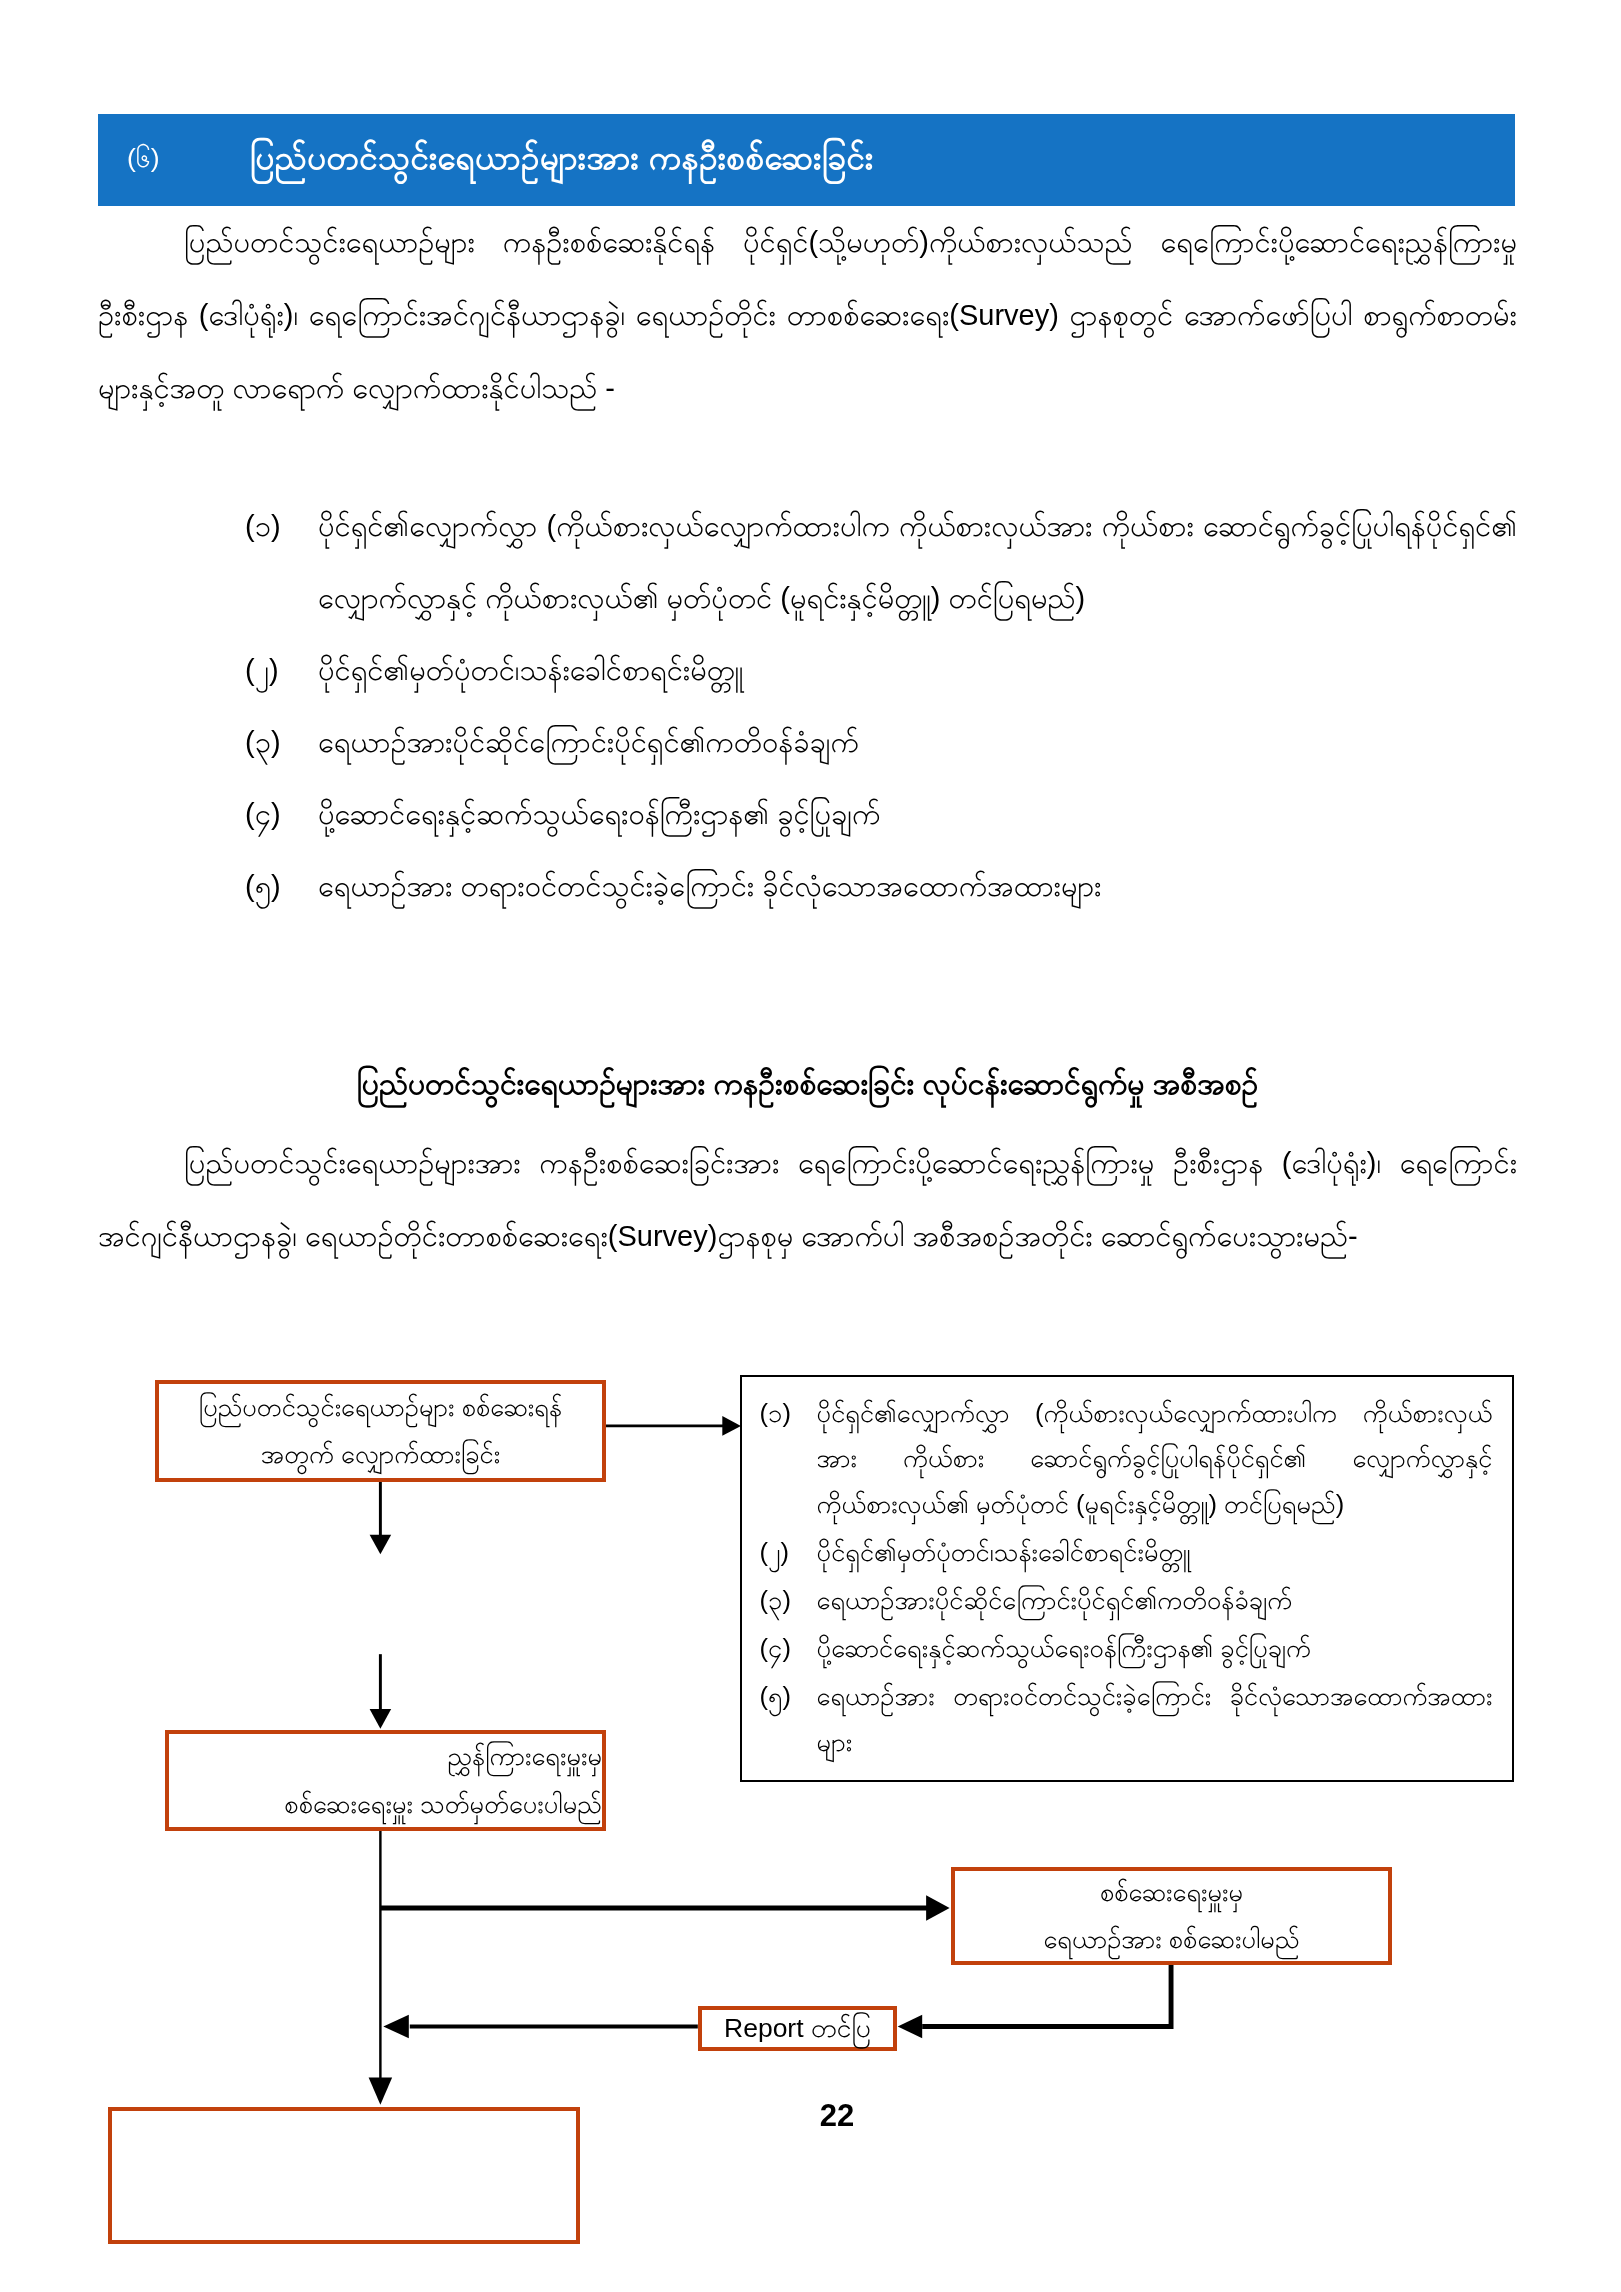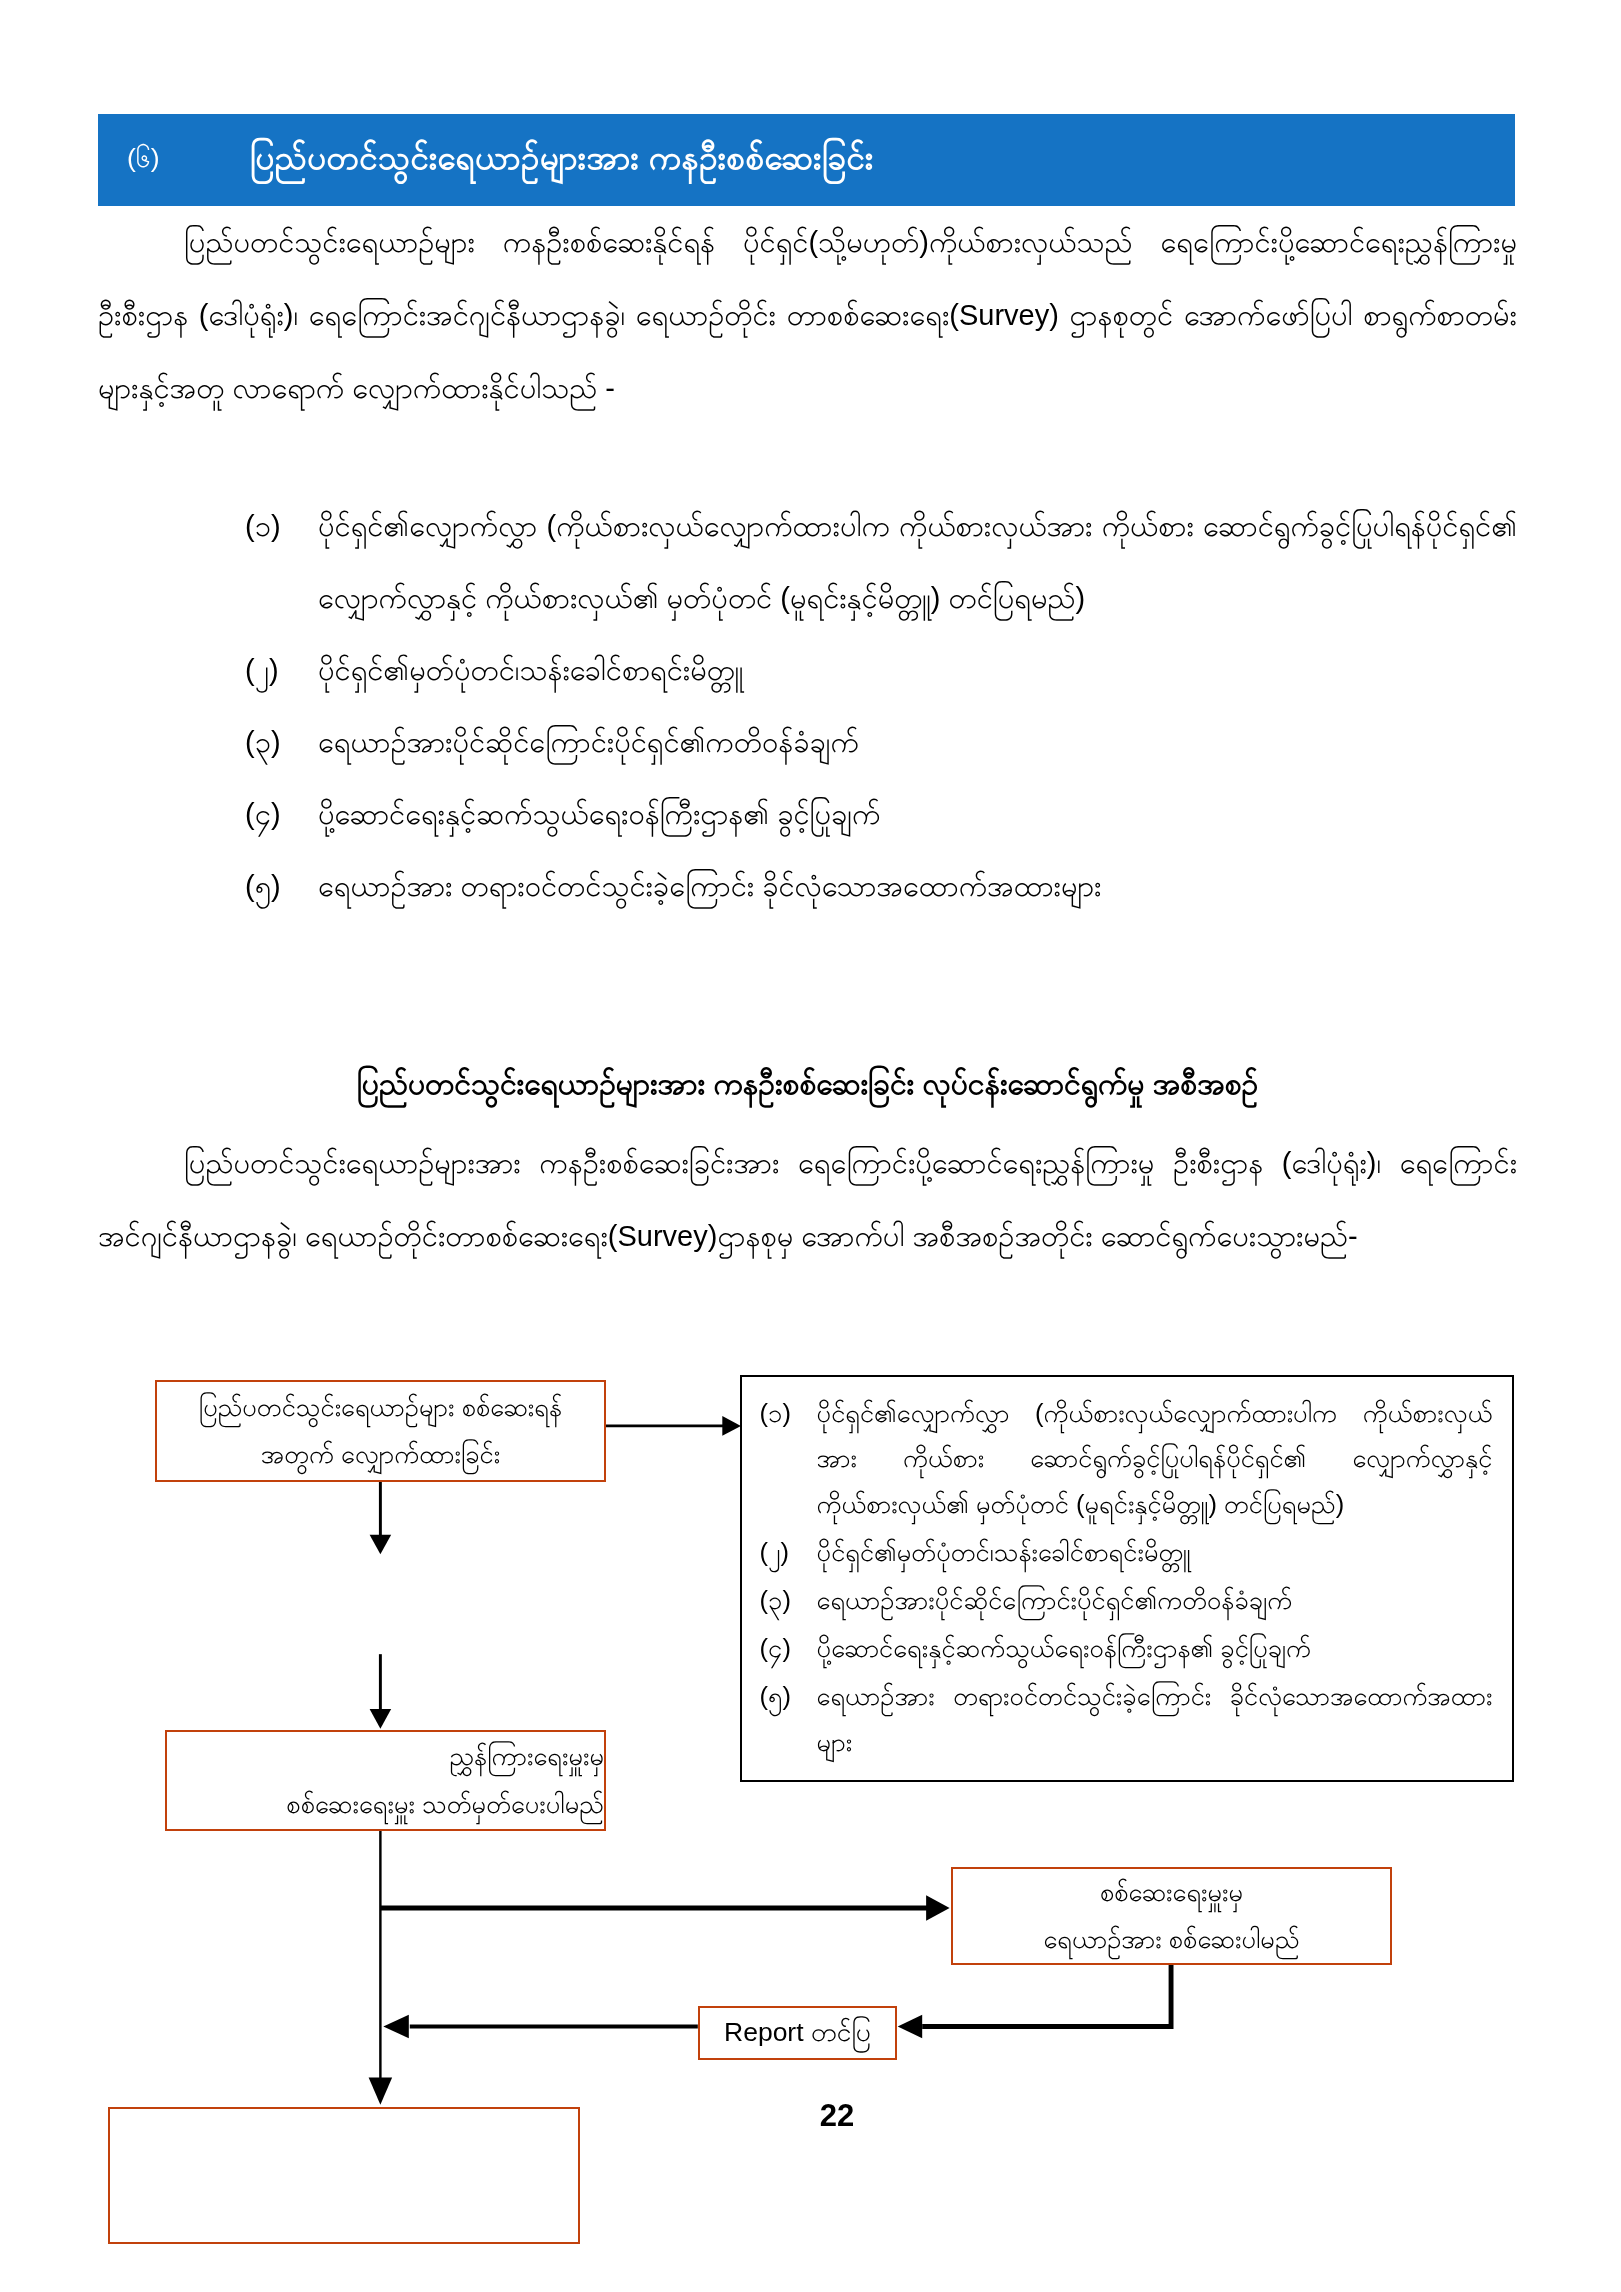--- a/index.html
+++ b/index.html
@@ -65,35 +65,35 @@
   
   .flowchart {
     position: absolute;
     left: 98px; top: 1372px;
     width: 1425px; height: 920px;
   }
   .fc-svg { position: absolute; left: 0; top: 0; }
   .fc-box {
     position: absolute;
     box-sizing: border-box;
-    border: 2px solid #c2410c;
+    border: 4px solid #c2410c;
     background: #fff;
     display: flex;
     flex-direction: column;
     justify-content: center;
     align-items: center;
     text-align: center;
     font-size: 25.5px;
     line-height: 1.85;
   }
   .box-apply   { left: 57px;  top: 7.8px;   width: 451px; height: 102px; }
   .box-survey  { left: 61px;  top: 181px; width: 447px; height: 101px; }
   .box-director{ left: 67px;  top: 358px; width: 441px; height: 101px; align-items: flex-end; }
   .box-surveyor{ left: 853px; top: 495px; width: 441px; height: 98px; }
-  .box-report  { left: 600px; top: 634px; width: 199px; height: 54px; font-size: 26.5px; }
+  .box-report  { left: 600px; top: 634px; width: 199px; height: 45px; font-size: 26.5px; }
   .box-dg      { left: 9.8px;  top: 735px; width: 472px; height: 137px; }
 
   .box-docs {
     position: absolute;
     left: 642px; top: 2.9px;
     width: 774px; height: 407px;
     box-sizing: border-box;
     border: 2px solid #000;
     background: #fff;
     padding: 13.7px 19.6px 0 17.6px;

